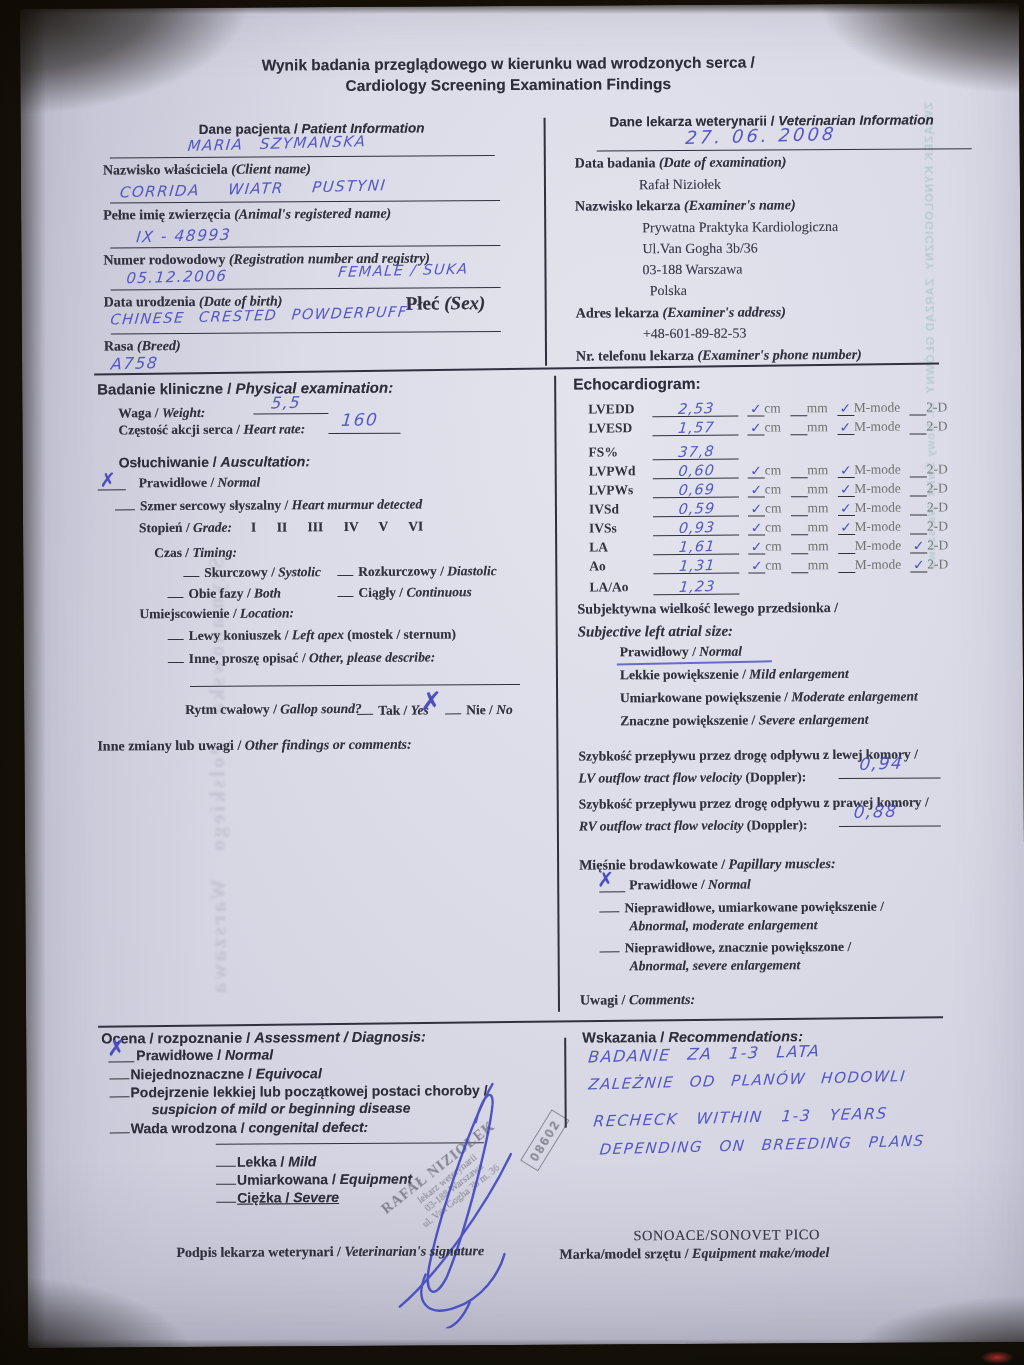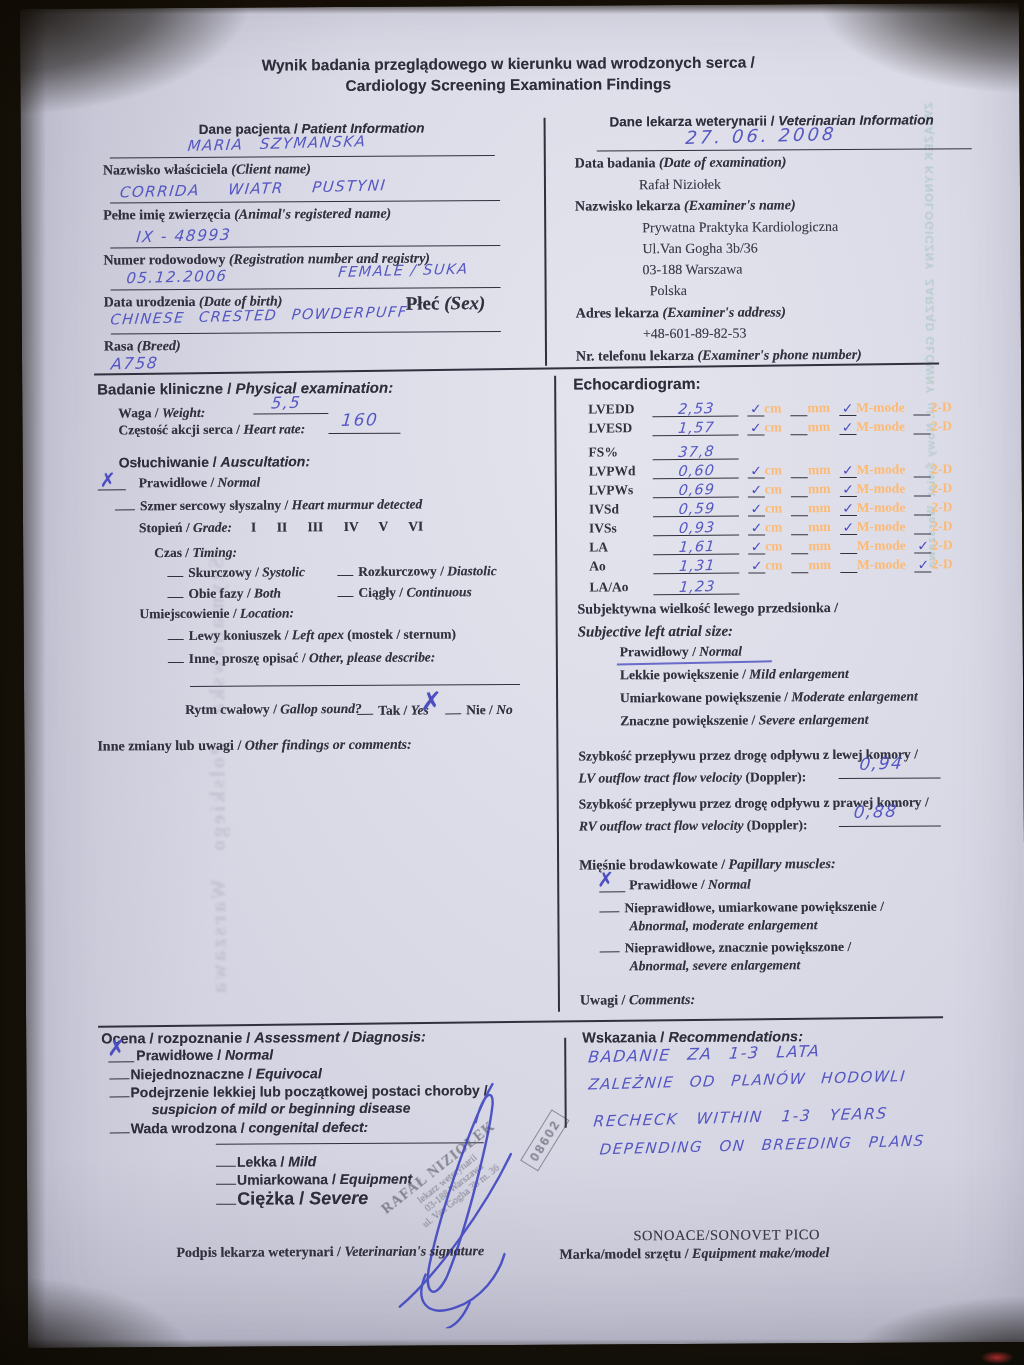--- a/index.html
+++ b/index.html
@@ -34,21 +34,21 @@
   
   .erow{white-space:nowrap;height:18px;}
   .ename{display:inline-block;width:64px;font-family:"Liberation Serif",serif;font-weight:bold;
          color:#32323e;font-size:13.5px;}
   .eval{display:inline-block;width:86px;border-bottom:1.5px solid #32323e;text-align:center;
         height:16px;vertical-align:bottom;}
   .evalv{display:inline-block;font-size:14.5px;letter-spacing:1px;}
   .chk{display:inline-block;width:17px;height:13px;border-bottom:1.5px solid #32323e;
        text-align:center;color:#4b4dc0;font-weight:bold;font-size:14px;line-height:12px;
        margin-left:9px;vertical-align:bottom;font-family:"DejaVu Sans",sans-serif;}
-  .eunit{font-family:"Liberation Serif",serif;font-weight:bold;color:#fdba74;font-size:13.5px;}
+  .eunit{font-family:"Liberation Serif",serif;font-weight:normal;color:#737373;font-size:13.5px;}
   
   .stamp{color:#71717f;opacity:.82;text-align:center;font-family:"Liberation Serif",serif;
          filter:blur(.3px);}
   .numstamp{color:#71717f;opacity:.85;border:1.7px solid #7a7a88;padding:2px 6px;
             font-family:"Liberation Sans",sans-serif;font-weight:bold;font-size:13px;
             letter-spacing:2px;filter:blur(.3px);}
   .greenwm{writing-mode:vertical-rl;transform:scaleX(-1);color:#6fae94;opacity:.33;
            font-family:"Liberation Sans",sans-serif;font-weight:bold;font-size:11.5px;
            letter-spacing:1px;filter:blur(.7px);line-height:15px;white-space:nowrap;}
   .graywm{writing-mode:vertical-rl;transform:scaleX(-1);color:#3c4450;opacity:.12;
@@ -146,21 +146,21 @@
   <div class="abs fline" style="left:330px;top:432px;width:72px;"></div>
 
   <div class="abs sansb" style="left:120px;top:452px;font-size:14px;"><span>Osłuchiwanie / </span><span class="en">Auscultation:</span></div>
   <div class="abs xmark" style="left:101px;top:466px;font-size:19px;">✗</div>
   <div class="abs fline" style="left:99px;top:487px;width:28px;"></div>
   <div class="abs serifb" style="left:140px;top:473px;"><span>Prawidłowe / </span><span class="en">Normal</span></div>
   <div class="abs" style="left:116px;top:494px;"><span class="blank"></span><span class="serifb"><span>Szmer sercowy słyszalny / </span><span class="en">Heart murmur detected</span></span></div>
   <div class="abs serifb" style="left:140px;top:518px;"><span>Stopień / </span><span class="en">Grade:</span></div>
   <div class="abs serifb" style="left:252px;top:518px;word-spacing:17px;">I II III IV V VI</div>
   <div class="abs serifb" style="left:155px;top:543px;"><span>Czas / </span><span class="en">Timing:</span></div>
-  <div class="abs" style="left:168px;top:561px;text-align:center;"><span class="blank s"></span><span class="serifb"><span>Skurczowy / </span><span class="en">Systolic</span></span></div>
+  <div class="abs" style="left:184px;top:561px;text-align:center;"><span class="blank s"></span><span class="serifb"><span>Skurczowy / </span><span class="en">Systolic</span></span></div>
   <div class="abs" style="left:338px;top:561px;"><span class="blank s"></span><span class="serifb"><span>Rozkurczowy / </span><span class="en">Diastolic</span></span></div>
   <div class="abs" style="left:168px;top:582px;"><span class="blank s"></span><span class="serifb"><span>Obie fazy / </span><span class="en">Both</span></span></div>
   <div class="abs" style="left:338px;top:582px;"><span class="blank s"></span><span class="serifb"><span>Ciągły / </span><span class="en">Continuous</span></span></div>
   <div class="abs serifb" style="left:140px;top:604px;"><span>Umiejscowienie / </span><span class="en">Location:</span></div>
   <div class="abs" style="left:168px;top:624px;"><span class="blank s"></span><span class="serifb"><span>Lewy koniuszek / </span><span class="en">Left apex </span><span>(mostek / sternum)</span></span></div>
   <div class="abs" style="left:168px;top:647px;"><span class="blank s"></span><span class="serifb"><span>Inne, proszę opisać / </span><span class="en">Other, please describe:</span></span></div>
   <div class="abs fline" style="left:190px;top:684px;width:330px;"></div>
 
   <div class="abs serifb" style="left:185px;top:700px;"><span>Rytm cwałowy / </span><span class="en">Gallop sound?</span></div>
   <div class="abs" style="left:357px;top:700px;"><span class="blank s"></span><span class="serifb"><span>Tak / </span><span class="en">Yes</span></span></div>
@@ -216,21 +216,21 @@
   <div class="abs xmark" style="left:105px;top:1033px;font-size:22px;">✗</div>
   <div class="abs fline" style="left:106px;top:1059px;width:26px;"></div>
   <div class="abs sansb" style="left:134px;top:1045px;font-size:14px;"><span>Prawidłowe / </span><span class="en">Normal</span></div>
   <div class="abs" style="left:107px;top:1063px;"><span class="blank" style="margin-right:1px;"></span><span class="sansb" style="font-size:14px;"><span>Niejednoznaczne / </span><span class="en">Equivocal</span></span></div>
   <div class="abs" style="left:107px;top:1081px;"><span class="blank" style="margin-right:1px;"></span><span class="sansb" style="font-size:14px;">Podejrzenie lekkiej lub początkowej postaci choroby /</span></div>
   <div class="abs sansb en" style="left:149px;top:1099px;font-size:14px;">suspicion of mild or beginning disease</div>
   <div class="abs" style="left:107px;top:1117px;"><span class="blank" style="margin-right:1px;"></span><span class="sansb" style="font-size:14px;"><span>Wada wrodzona / </span><span class="en">congenital defect:</span></span></div>
   <div class="abs fline" style="left:213px;top:1142px;width:268px;"></div>
   <div class="abs" style="left:213px;top:1151px;"><span class="blank" style="margin-right:1px;"></span><span class="sansb" style="font-size:14px;"><span>Lekka / </span><span class="en">Mild</span></span></div>
   <div class="abs" style="left:213px;top:1169px;"><span class="blank" style="margin-right:1px;"></span><span class="sansb" style="font-size:14px;"><span>Umiarkowana / </span><span class="en">Equipment</span></span></div>
-  <div class="abs" style="left:213px;top:1187px;"><span class="blank" style="margin-right:1px;"></span><span class="sansb" style="font-size:18px;"><span>Ciężka / </span><span class="en">Severe</span></span></div>
+  <div class="abs" style="left:213px;top:1187px;"><span class="blank" style="margin-right:1px;"></span><span class="sansb" style="font-size:14px;text-decoration:underline;"><span>Ciężka / </span><span class="en">Severe</span></span></div>
 
   <div class="abs stamp" style="left:338px;top:1155px;width:215px;transform:rotate(-38deg);">
     <div style="font-size:14.5px;font-weight:bold;letter-spacing:1px;">RAFAŁ NIZIOŁEK</div>
     <div style="font-size:10px;">lekarz weterynarii</div>
     <div style="font-size:10px;">03-188 Warszawa</div>
     <div style="font-size:10px;">ul. Van Gogha 3b m. 36</div>
   </div>
   <div class="abs numstamp" style="left:512px;top:1130px;transform:rotate(-58deg);">08602</div>
   <svg class="abs" style="left:368px;top:1078px;" width="185" height="250" viewBox="0 0 185 250">
     <g fill="none" stroke="#3c43c0" stroke-width="2.4" stroke-linecap="round" opacity="0.88">

